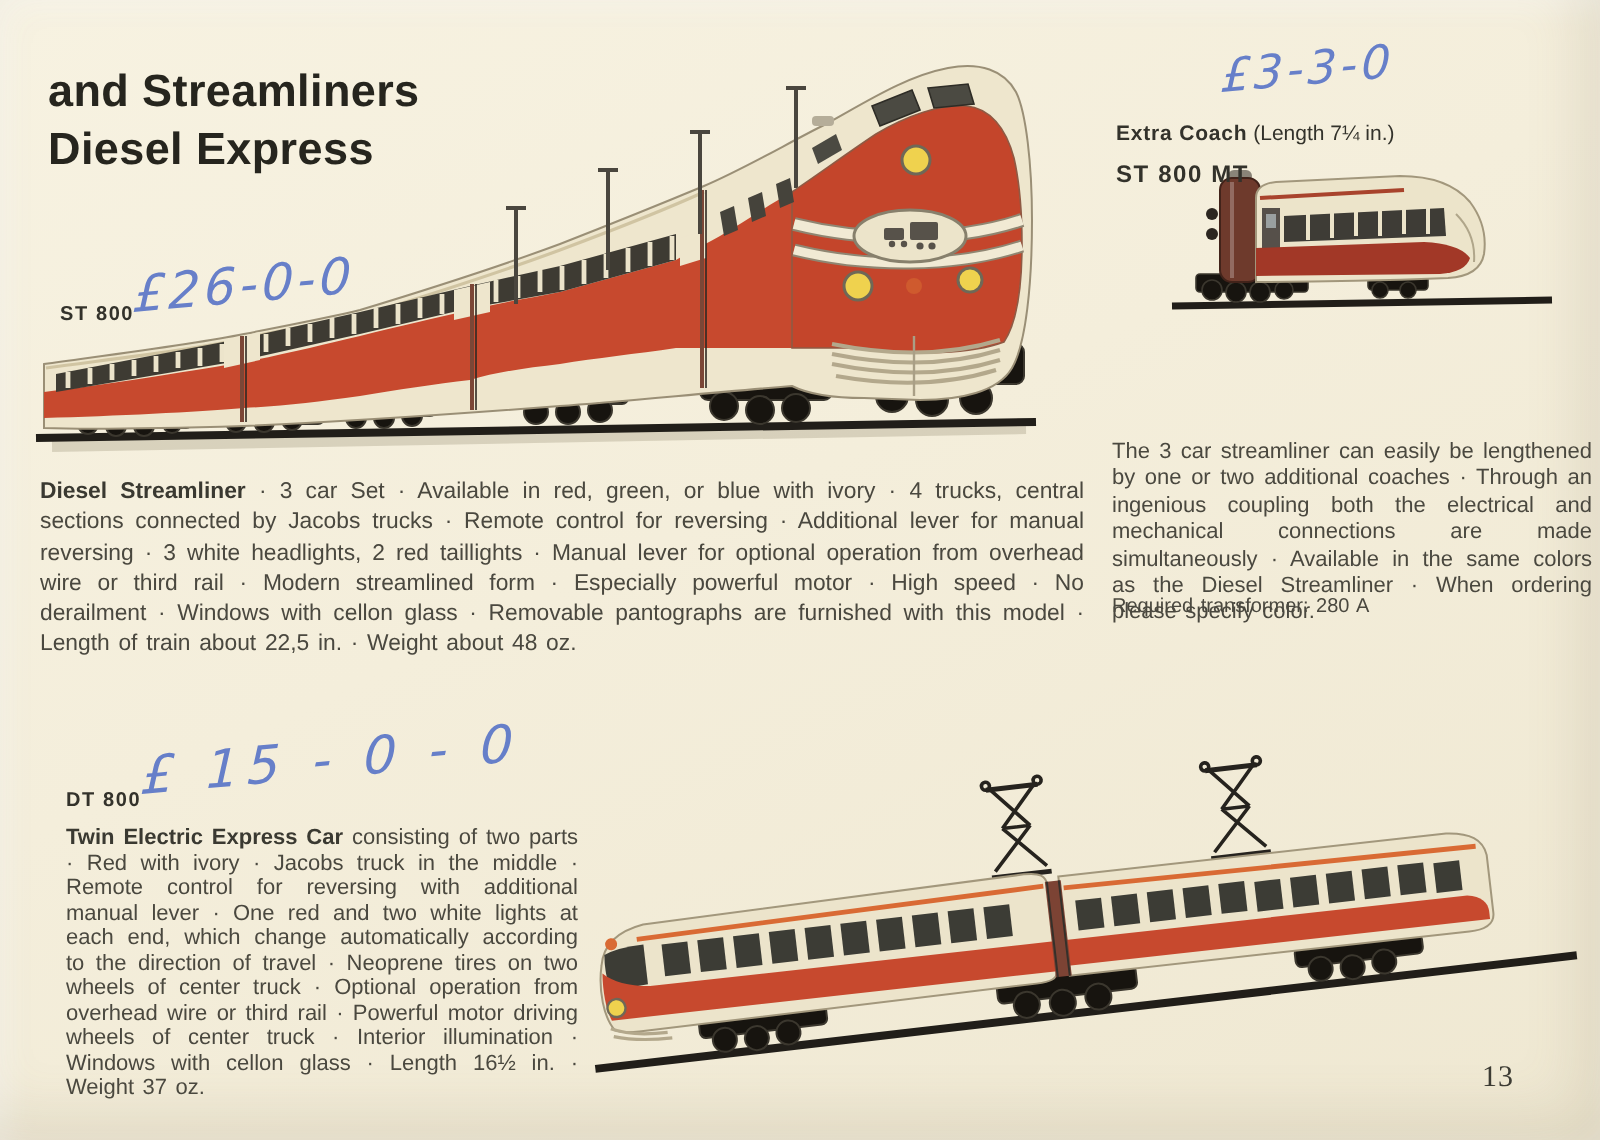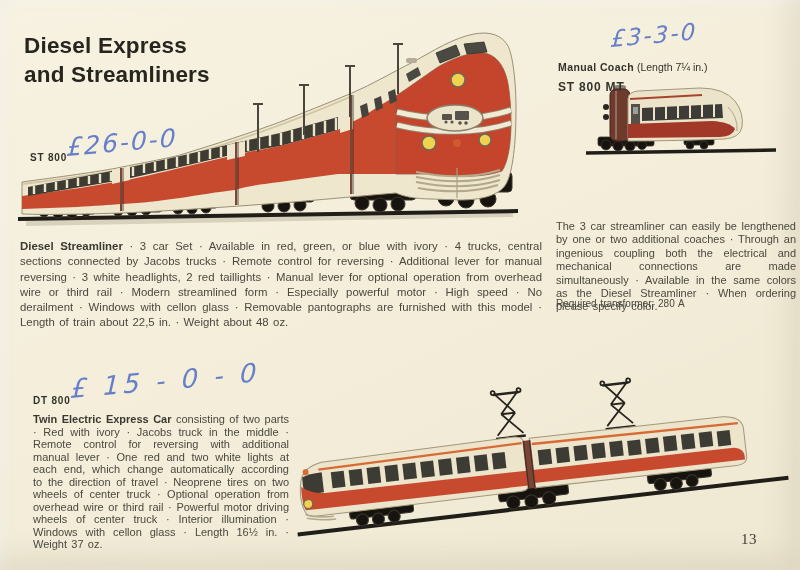--- a/index.html
+++ b/index.html
@@ -238,35 +238,35 @@
       <rect x="236" y="92" width="8" height="48" fill="#7c4334"></rect>
       <path d="M237,92 V140 M243,92 V140" stroke="#35302a" stroke-width="1"></path>
 
       <circle cx="16" cy="130" r="4.5" fill="#efd24e" stroke="#6f6857" stroke-width="1.2"></circle>
       <circle cx="17" cy="98" r="3" fill="#d96a34"></circle>
       <path d="M12,140 C20,144 30,145 40,145 M13,144 C22,147 32,148 42,148" stroke="#b3a88c" stroke-width="1.6" fill="none"></path>
     </g>
   </svg>
 
   <div class="abs title">
+    <div>and Streamliners</div>
     <div>Diesel Express</div>
-    <div>and Streamliners</div>
   </div>
 
   <div class="abs code" style="left:30px;top:152px;">ST 800</div>
   <div class="abs price" style="left:66px;top:133px;font-size:25px;">£26-0-0</div>
 
   <div class="abs para" style="left:20px;top:239px;width:522px;">
     <b>Diesel Streamliner</b><span> · 3 car Set · Available in red, green, or blue with ivory · 4 trucks, central sections connected by Jacobs trucks · Remote control for reversing · Additional lever for manual reversing · 3 white headlights, 2 red taillights · Manual lever for optional operation from overhead wire or third rail · Modern streamlined form · Especially powerful motor · High speed · No derailment · Windows with cellon glass · Removable pantographs are furnished with this model · Length of train about 22,5 in. · Weight about 48 oz.</span>
   </div>
 
   <div class="abs code" style="left:558px;top:44px;font-size:12px;margin-top:36px;">ST 800 MT</div>
   <div class="abs price" style="left:610px;top:26px;font-size:23px;">£3-3-0</div>
   <div class="abs coachname" style="left:558px;top:61px;">
-    <b>Manual Coach</b> <span>(Length 7¼ in.)</span>
+    <b>Extra Coach</b> <span>(Length 7¼ in.)</span>
   </div>
 
   <div class="abs para para-rt" style="left:556px;top:176px;margin-top:44px;">The 3 car streamliner can easily be lengthened by one or two additional coaches · Through an ingenious coupling both the electrical and mechanical connections are made simultaneously · Available in the same colors as the Diesel Streamliner · When ordering please specify color.</div>
   <div class="abs note" style="left:556px;top:298px;">Required transformer: 280 A</div>
 
   <div class="abs code" style="left:33px;top:395px;">DT 800</div>
   <div class="abs price" style="left:70px;top:374px;font-size:26px;letter-spacing:4px;">£ 15 - 0 - 0</div>
 
   <div class="abs para para-sm" style="left:33px;top:413px;width:256px;">
     <b>Twin Electric Express Car</b><span> consisting of two parts · Red with ivory · Jacobs truck in the middle · Remote control for reversing with additional manual lever · One red and two white lights at each end, which change automatically according to the direction of travel · Neoprene tires on two wheels of center truck · Optional operation from overhead wire or third rail · Powerful motor driving wheels of center truck · Interior illumination · Windows with cellon glass · Length 16½ in. · Weight 37 oz.</span>

